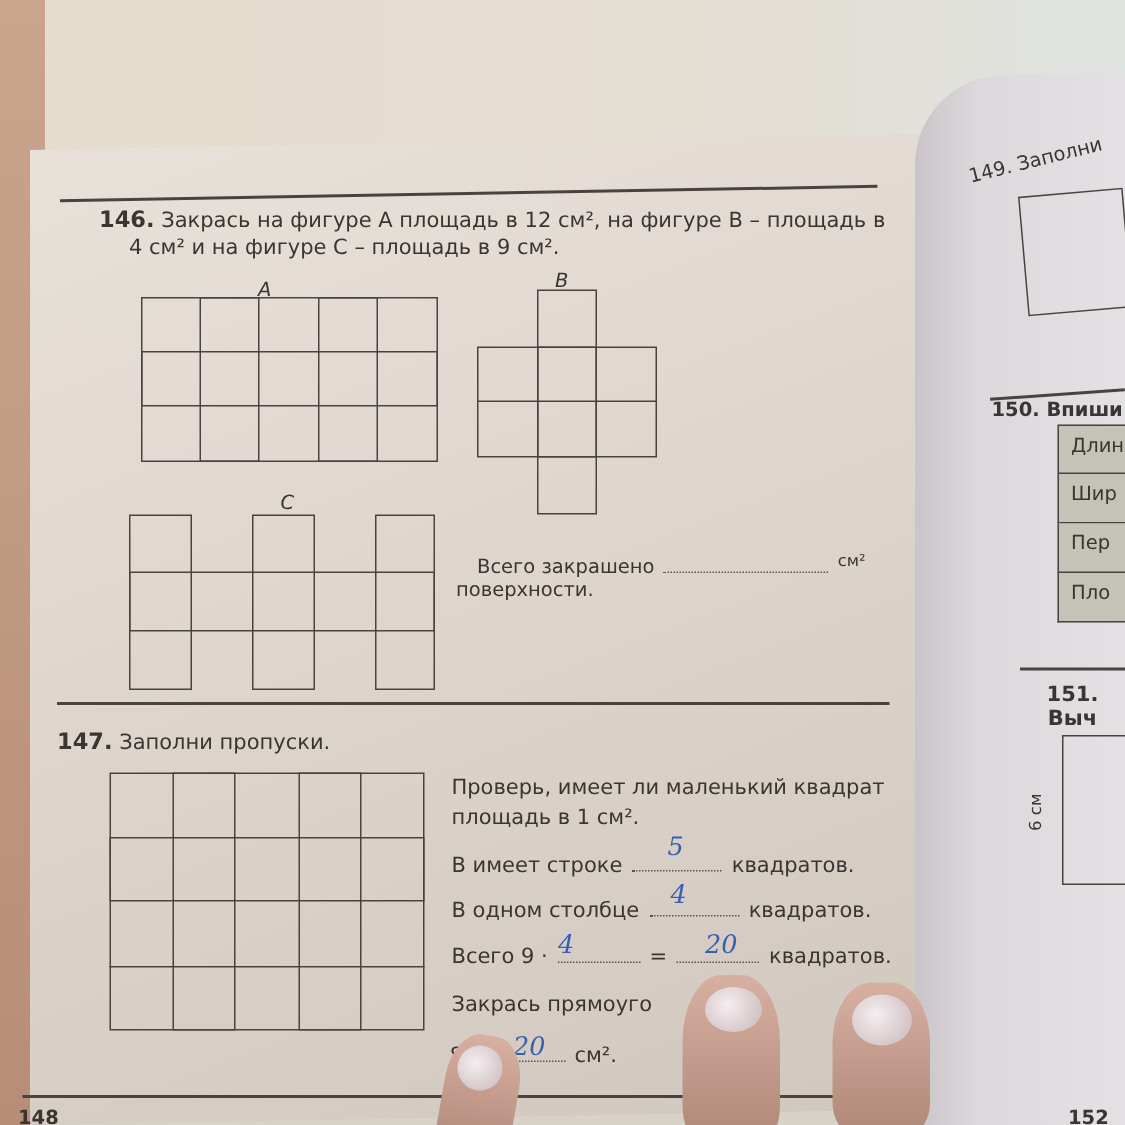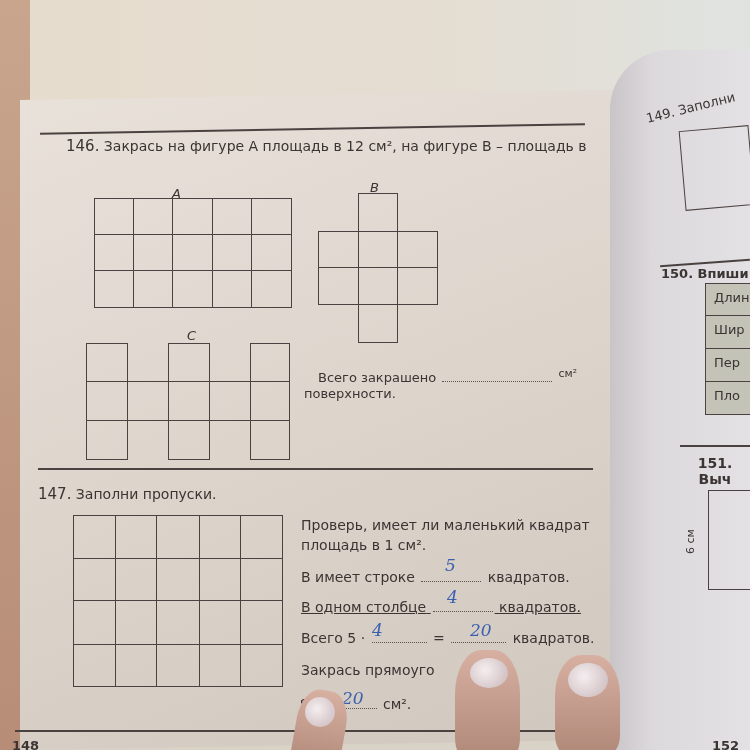--- a/index.html
+++ b/index.html
@@ -10,21 +10,21 @@
   .bg-strip { position:absolute; left:0; top:0; width:30px; height:750px;
               background:linear-gradient(180deg,#c9a58e,#b78d77); }
   .page-left { position:absolute; left:20px; top:100px; width:600px; height:650px;
                background:linear-gradient(160deg,#e8e1da 0%,#ddd5cc 50%,#d0c8bf 100%);
                transform:skewY(-1deg); transform-origin:top left; }
   .page-right { position:absolute; left:610px; top:50px; width:140px; height:700px;
                 background:linear-gradient(90deg,#c9c4c7 0%,#dcd9dc 30%,#e3e1e3 100%);
                 border-top-left-radius:60px; }
   .rule { position:absolute; height:2px; background:#4a4240; }
   .ex-title { position:absolute; color:#3a3432; font-size:14px; line-height:18px; }
-  .ex-title b { font-weight:normal; font-size:15px; }
+  .ex-title b { font-weight:bold; font-size:15px; }
   .label { position:absolute; color:#3a3432; font-size:13px; font-style:italic; }
   .grid { position:absolute; }
   .cell { position:absolute; border:1.6px solid #4a4240; box-sizing:border-box; }
   .txt { position:absolute; color:#3a3432; font-size:13px; white-space:nowrap; }
   .dots { display:inline-block; border-bottom:1px dotted #5a5250; width:60px; height:1px; vertical-align:baseline; margin:0 2px; }
   .hand { position:absolute; color:#3a5fb0; font-family:"DejaVu Serif", serif; font-style:italic; font-size:17px; }
   .finger { position:absolute; border-radius:40% 40% 20% 20%; background:linear-gradient(180deg,#d7b0a2,#b08878); }
   .nail { position:absolute; border-radius:50%; background:radial-gradient(circle at 40% 40%,#f4eef0,#c9b6b8); }
   .rp-text { position:absolute; color:#3a3432; font-size:13px; }
   .rp-table { position:absolute; left:705px; top:283px; width:50px; }
@@ -37,20 +37,21 @@
 
 <div class="bg-wall"></div>
 <div class="bg-strip"></div>
 <div class="page-left"></div>
 <div class="page-right"></div>
 
 <div class="rule" style="left:40px;top:128px;width:545px;transform:rotate(-1deg);"></div>
 <div class="ex-title" style="left:66px;top:137px;width:530px;">
   <b>146.</b>
   <span>Закрась на фигуре A площадь в 12 см², на фигуре B – площадь в</span><br>
+  <span style="padding-left:20px">4 см² и на фигуре C – площадь в 9 см².</span>
 </div>
 
 <div class="label" style="left:172px;top:186px;">A</div>
 <div class="grid" style="left:94px;top:198px;width:198px;height:110px;">
   <div class="cell" style="left:0;top:0;width:198px;height:110px;"></div>
   <div class="cell" style="left:39px;top:0;width:40px;height:110px;"></div>
   <div class="cell" style="left:118px;top:0;width:40px;height:110px;"></div>
   <div class="cell" style="left:0;top:36px;width:198px;height:37px;"></div>
 </div>
 
@@ -93,29 +94,29 @@
 <div class="txt" style="left:301px;top:517px;font-size:14px;">Проверь, имеет ли маленький квадрат</div>
 <div class="txt" style="left:301px;top:537px;font-size:14px;">площадь в 1 см².</div>
 
 <div class="txt" style="left:301px;top:569px;font-size:14px;">
   <span>В имеет строке</span>
   <span class="dots"></span>
   <span>квадратов.</span>
 </div>
 <div class="hand" style="left:445px;top:555px;">5</div>
 
-<div class="txt" style="left:301px;top:599px;font-size:14px;text-decoration:underline;">
+<div class="txt" style="left:301px;top:599px;font-size:14px;">
   <span>В одном столбце</span>
   <span class="dots"></span>
   <span>квадратов.</span>
 </div>
 <div class="hand" style="left:447px;top:587px;">4</div>
 
 <div class="txt" style="left:301px;top:630px;font-size:14px;">
-  <span>Всего 5 ·</span>
+  <span>Всего 9 ·</span>
   <span class="dots" style="width:55px"></span>
   <span>=</span>
   <span class="dots" style="width:55px"></span>
   <span>квадратов.</span>
 </div>
 <div class="hand" style="left:372px;top:620px;">4</div>
 <div class="hand" style="left:470px;top:620px;">20</div>
 
 <div class="txt" style="left:301px;top:662px;font-size:14px;">Закрась прямоуго</div>
 <div class="txt" style="left:300px;top:696px;font-size:14px;">

